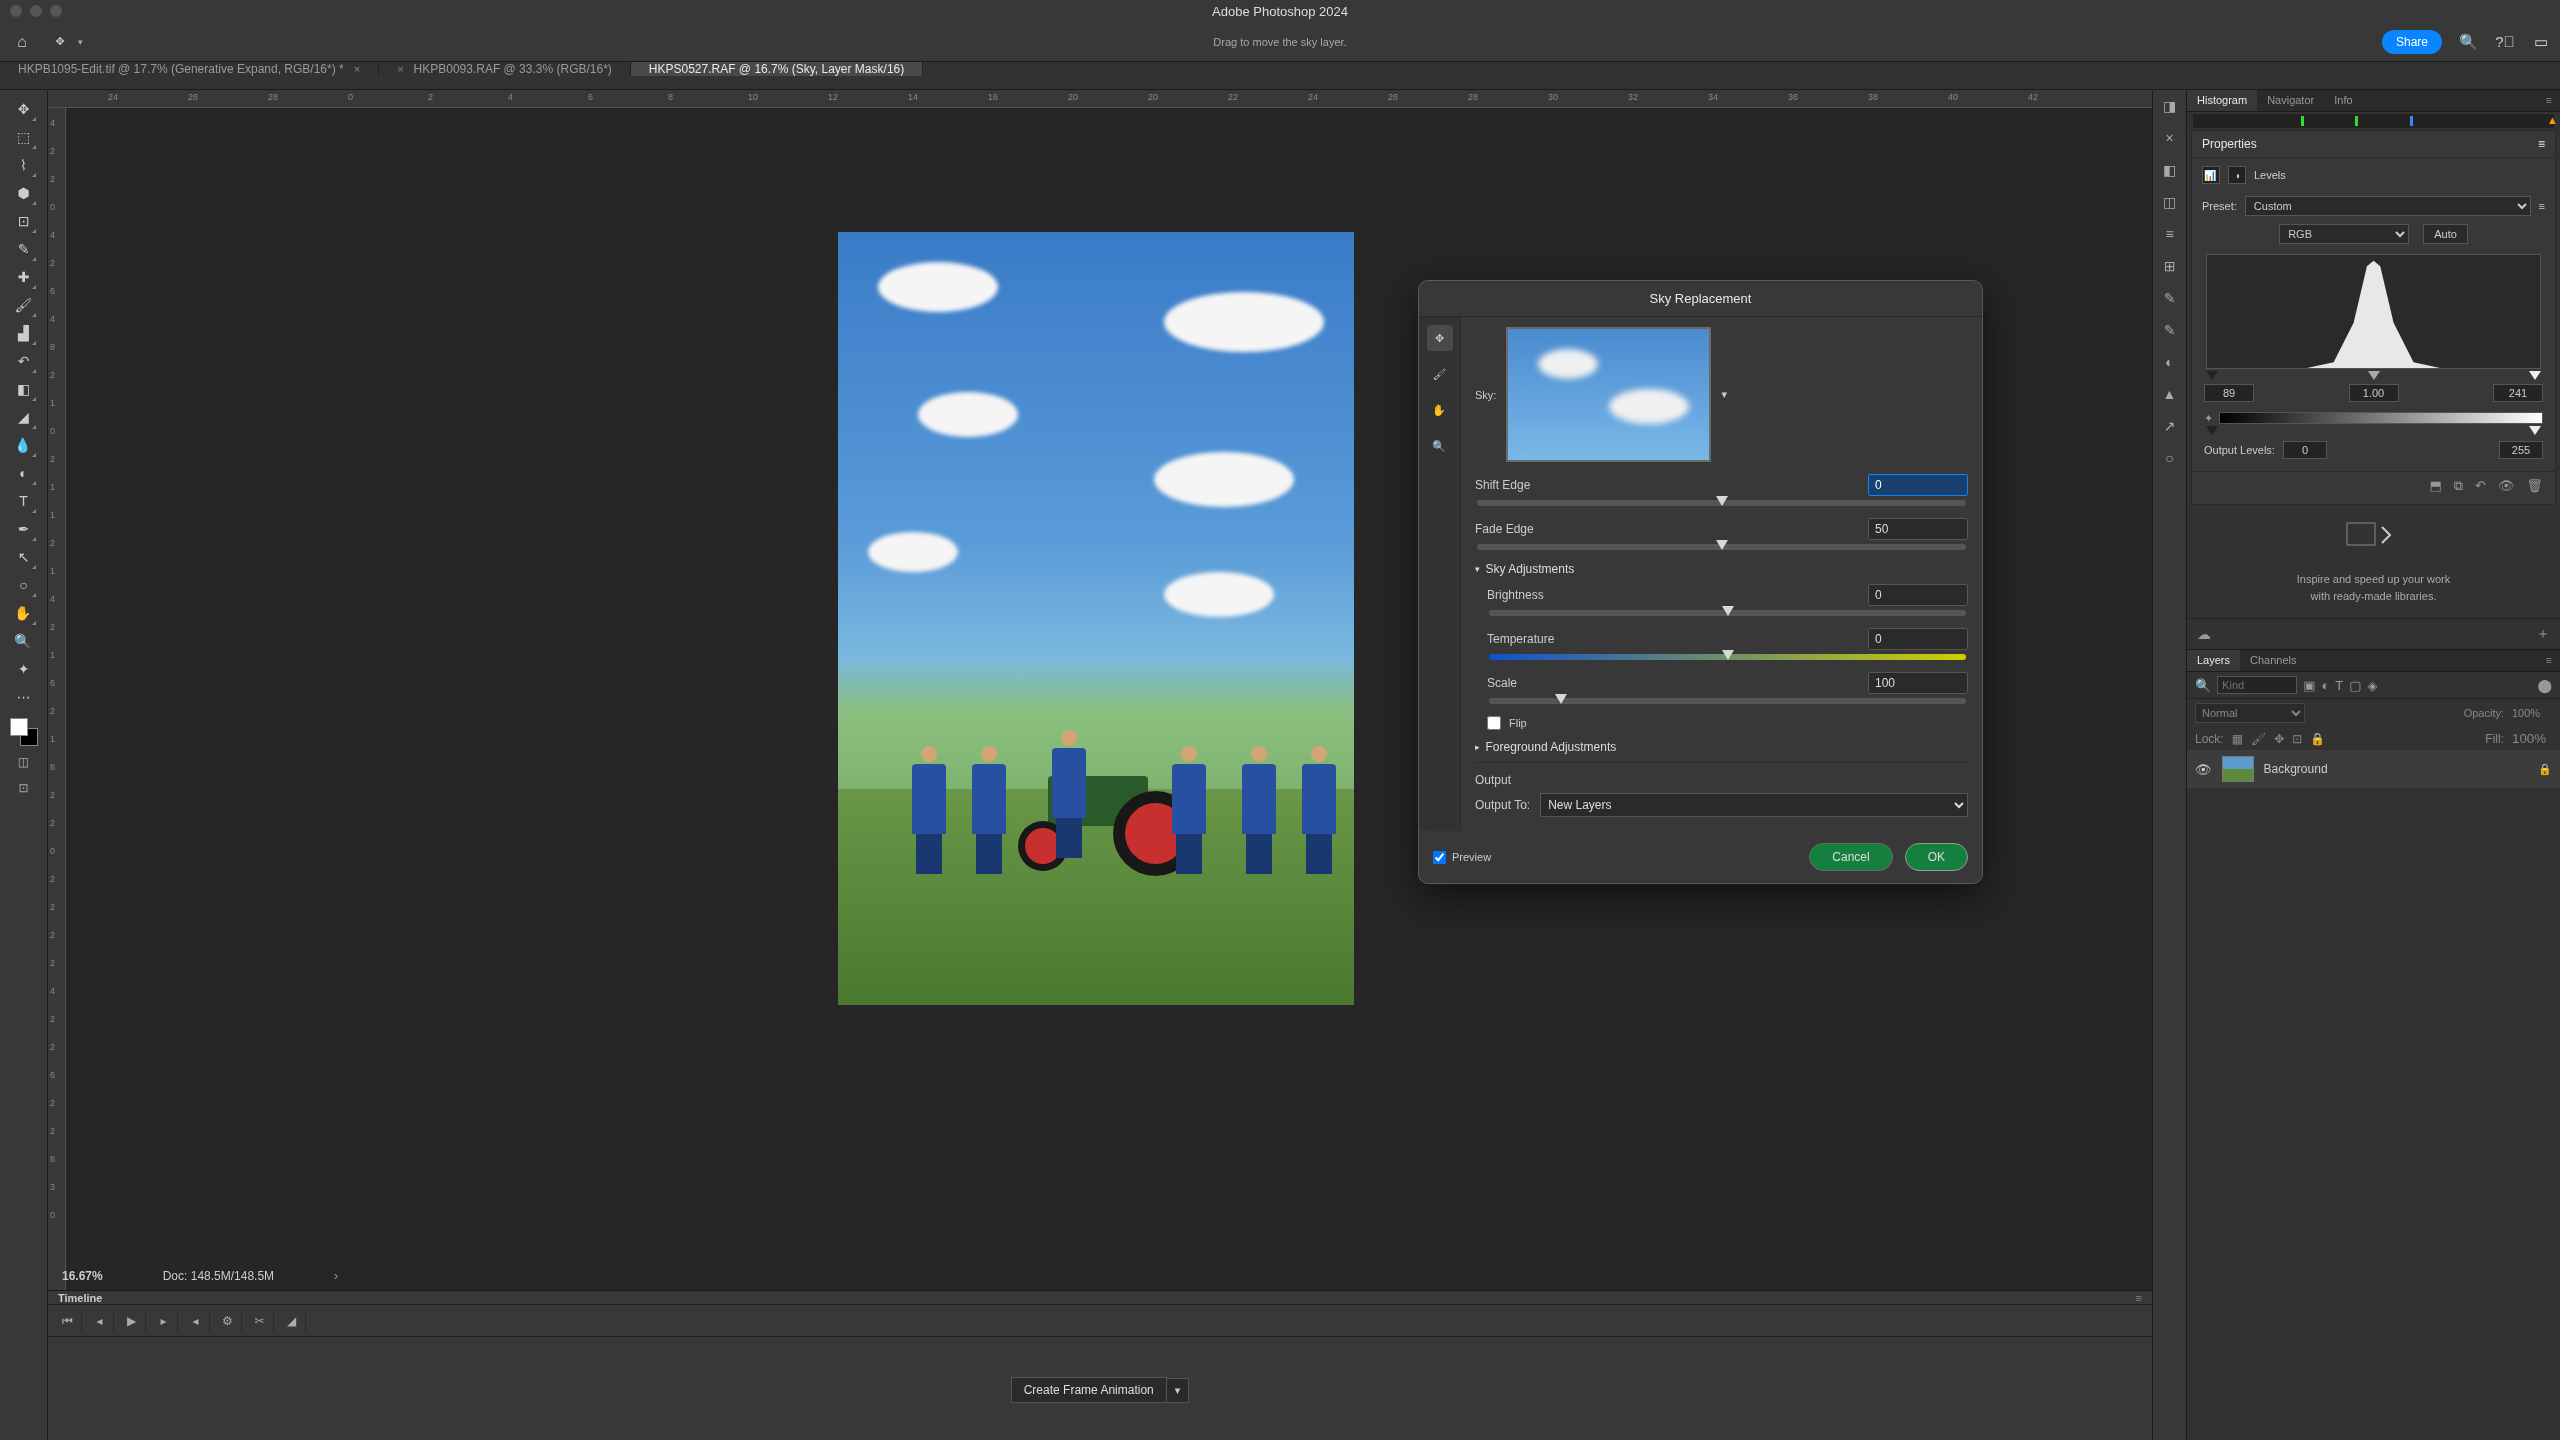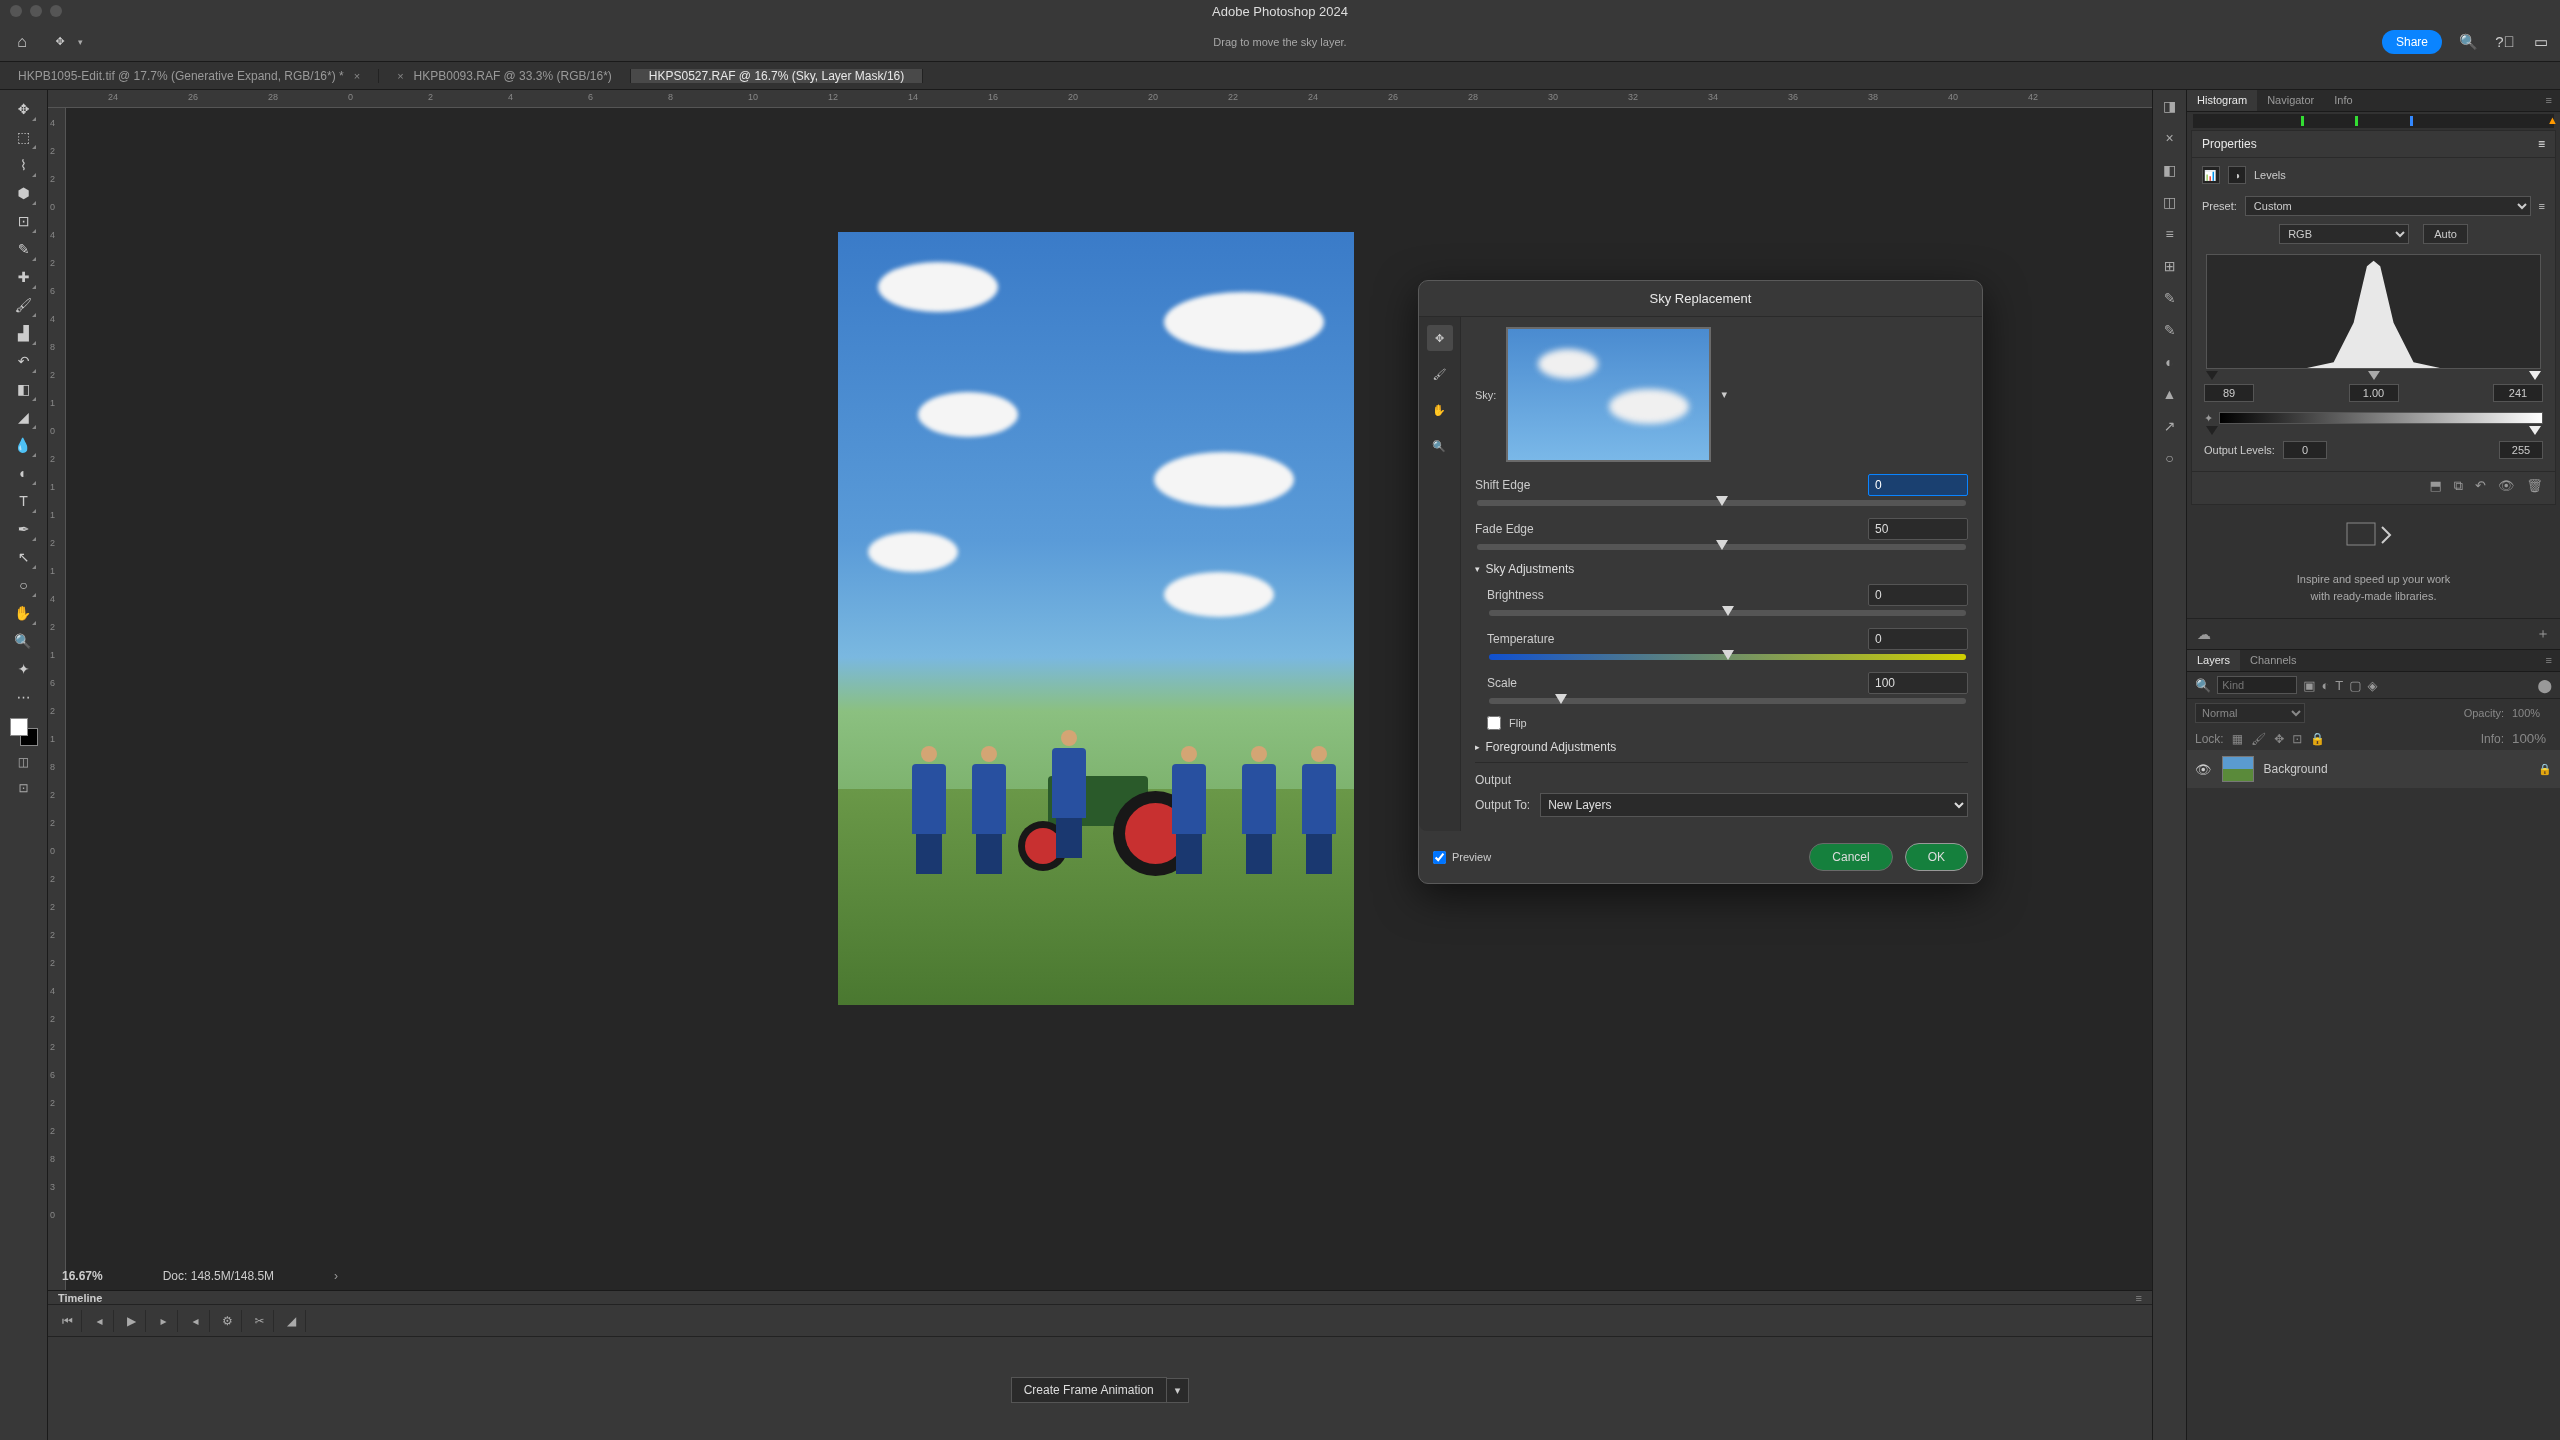--- a/index.html
+++ b/index.html
@@ -15,21 +15,21 @@
 .topbar { height: 40px; background: #383838; border-bottom: 1px solid #1a1a1a; display: flex; align-items: center; padding: 0 10px; position: relative; }
 .home-icon { width: 24px; height: 24px; margin-right: 14px; display:flex;align-items:center;justify-content:center;color:#ccc;font-size:16px;}
 .tool-icon-top { width: 24px; height:24px; margin-right:6px; color:#ccc; display:flex;align-items:center;justify-content:center;}
 .chev-down { font-size:9px; color:#aaa;}
 .tooltip-text { position:absolute; left:50%; transform:translateX(-50%); color:#a8a8a8; font-size:11px;}
 .topbar-right { margin-left:auto; display:flex; align-items:center; gap:18px;}
 .share-btn { background:#0a84ff; color:#fff; padding:5px 14px; border-radius:12px; font-size:12px; border:none;}
 .top-icn { width:18px;height:18px; color:#ccc; display:flex;align-items:center;justify-content:center;font-size:15px;}
 
 
-.doc-tabs { height: 28px; background: #323232; display:flex; align-items:center; border-bottom:1px solid #1a1a1a;}
+.doc-tabs { height: 28px; background: #323232; display:flex; align-items:flex-start; border-bottom:1px solid #1a1a1a;}
 .doc-tab { display:flex; align-items:center; padding:0 18px; color:#999; font-size:12px; position:relative; border-right:1px solid #222;}
 .doc-tab.active { background:#494949; color:#e8e8e8;}
 .doc-tab .close { margin-left:10px; font-size:11px; color:#888;}
 
 
 .workspace { display:flex; height: calc(100% - 90px); }
 .tools-left { width: 48px; background:#383838; border-right:1px solid #1a1a1a; display:flex; flex-direction:column; align-items:center; padding-top:6px; gap:2px;}
 .tool { width:26px; height:26px; display:flex; align-items:center; justify-content:center; color:#ccc; font-size:14px; border-radius:3px; position:relative;}
 .tool .more { position:absolute; right:1px; bottom:1px; width:0;height:0;border-left:4px solid transparent; border-bottom:4px solid #888;}
 .color-swatches { margin-top:6px; width:28px; height:28px; position:relative;}
@@ -463,21 +463,21 @@
         <input value="100%" style="">
       </div>
       <div class="lock-row">
         <span>Lock:</span>
         <span>▦</span>
         <span>🖌</span>
         <span>✥</span>
         <span>⊡</span>
         <span>🔒</span>
         <div style="flex:1"></div>
-        <span>Info:</span>
+        <span>Fill:</span>
         <input style="width: 40px; background: transparent; border: none; color: rgb(136, 136, 136);" value="100%">
       </div>
       <div class="layer-item">
         <span class="eye">👁</span>
         <div class="thumb"></div>
         <span class="name">Background</span>
         <span class="lock">🔒</span>
       </div>
     </div>
   </div>

